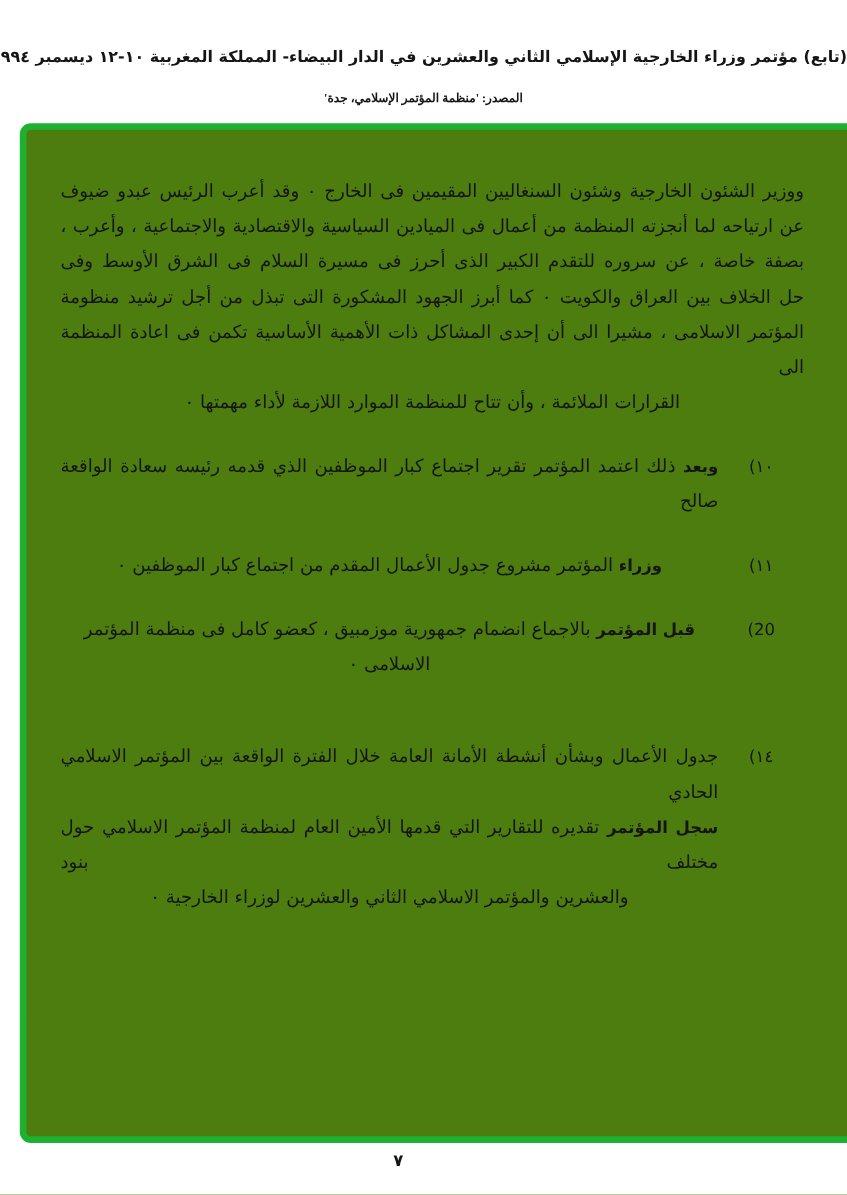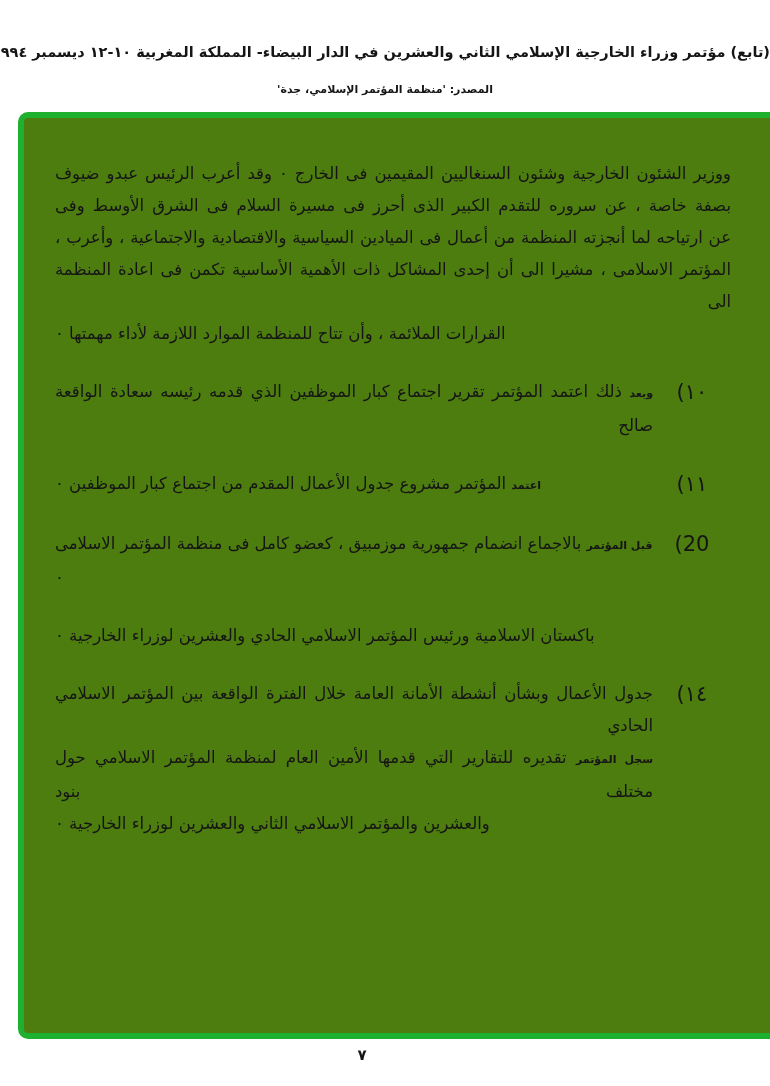--- a/index.html
+++ b/index.html
@@ -11,95 +11,96 @@
   }
   .header-line{
     position:absolute;top:44px;left:0;right:0;
     text-align:center;font-weight:bold;font-size:14.5px;
     white-space:nowrap;direction:rtl;
   }
   .source-line{
     position:absolute;top:83px;left:0;right:0;
     text-align:center;font-weight:bold;font-size:11px;
     direction:rtl;
+    font-family:Liberation Serif, serif;
   }
   .frame{
     position:absolute;left:18px;top:112px;
     width:718px;height:915px;
     border:6px solid #1eb12f;border-radius:10px;
     background:#4d7c0f;
     padding-left:41px;
   }
   .content{
     position:absolute;top:0;left:0;right:0;
     padding:40px 52px 0 31px;
     direction:rtl;
   }
   .ln{
     font-size:16.5px;line-height:32px;
-    text-align:left;
+    text-align:center;
   }
   .just{
     text-align:justify;text-align-last:justify;
     -moz-text-align-last:justify;text-justify:inter-word;
   }
-  .lead{font-weight:bold;font-size:11px;}
+  .lead{font-weight:bold;font-size:15px;}
   .item{display:flex;margin-top:26px;}
   .marker{
     flex:0 0 78px;width:78px;text-align:center;
-    font-size:21px;line-height:32px;
+    font-size:15px;line-height:32px;
   }
   .itext{flex:1;min-width:0;}
   .pagenum{
     position:absolute;top:1046px;left:0;right:0;
     text-align:center;padding-right:46px;
     font-size:15px;font-weight:bold;direction:rtl;
   }
 </style>
 </head>
 <body>
 
 <div class="header-line">(تابع) مؤتمر وزراء الخارجية الإسلامي الثاني والعشرين في الدار البيضاء- المملكة المغربية ١٠-١٢ ديسمبر ١٩٩٤ البيان الختامي</div>
 <div class="source-line">المصدر: 'منظمة المؤتمر الإسلامي، جدة'</div>
 
 <div class="frame">
   <div class="content">
 
     <div class="para">
       <div class="ln just">ووزير الشئون الخارجية وشئون السنغاليين المقيمين فى الخارج ٠ وقد أعرب الرئيس عبدو ضيوف</div>
+      <div class="ln just">عن ارتياحه لما أنجزته المنظمة من أعمال فى الميادين السياسية والاقتصادية والاجتماعية ، وأعرب ،</div>
       <div class="ln just">بصفة خاصة ، عن سروره للتقدم الكبير الذى أحرز فى مسيرة السلام فى الشرق الأوسط وفى</div>
-      <div class="ln just">عن ارتياحه لما أنجزته المنظمة من أعمال فى الميادين السياسية والاقتصادية والاجتماعية ، وأعرب ،</div>
+      <div class="ln just">حل الخلاف بين العراق والكويت ٠ كما أبرز الجهود المشكورة التى تبذل من أجل ترشيد منظومة</div>
       <div class="ln just">المؤتمر الاسلامى ، مشيرا الى أن إحدى المشاكل ذات الأهمية الأساسية تكمن فى اعادة المنظمة الى</div>
       <div class="ln">القرارات الملائمة ، وأن تتاح للمنظمة الموارد اللازمة لأداء مهمتها ٠</div>
     </div>
 
     <div class="item">
       <div class="marker">١٠)</div>
       <div class="itext">
         <div class="ln just"><b class="lead">وبعد</b> <span>ذلك اعتمد المؤتمر تقرير اجتماع كبار الموظفين الذي قدمه رئيسه سعادة الواقعة صالح</span></div>
       </div>
     </div>
 
     <div class="item">
       <div class="marker">١١)</div>
       <div class="itext">
-        <div class="ln"><b class="lead">اعتمد</b> <span>المؤتمر مشروع جدول الأعمال المقدم من اجتماع كبار الموظفين ٠</span></div>
+        <div class="ln"><b class="lead">وزراء</b> <span>المؤتمر مشروع جدول الأعمال المقدم من اجتماع كبار الموظفين ٠</span></div>
       </div>
     </div>
 
     <div class="item">
       <div class="marker">20)</div>
       <div class="itext">
         <div class="ln"><b class="lead">قبل المؤتمر</b> <span>بالاجماع انضمام جمهورية موزمبيق ، كعضو كامل فى منظمة المؤتمر الاسلامى ٠</span></div>
       </div>
     </div>
 
     <div class="item">
       <div class="itext">
-        <div class="ln">باكستان الاسلامية ورئيس المؤتمر الاسلامي الحادي والعشرين لوزراء الخارجية ٠</div>
       </div>
     </div>
 
     <div class="item">
       <div class="marker">١٤)</div>
       <div class="itext">
         <div class="ln just">جدول الأعمال وبشأن أنشطة الأمانة العامة خلال الفترة الواقعة بين المؤتمر الاسلامي الحادي</div>
         <div class="ln just"><b class="lead">سجل المؤتمر</b> <span>تقديره للتقارير التي قدمها الأمين العام لمنظمة المؤتمر الاسلامي حول مختلف بنود</span></div>
         <div class="ln">والعشرين والمؤتمر الاسلامي الثاني والعشرين لوزراء الخارجية ٠</div>
       </div>

